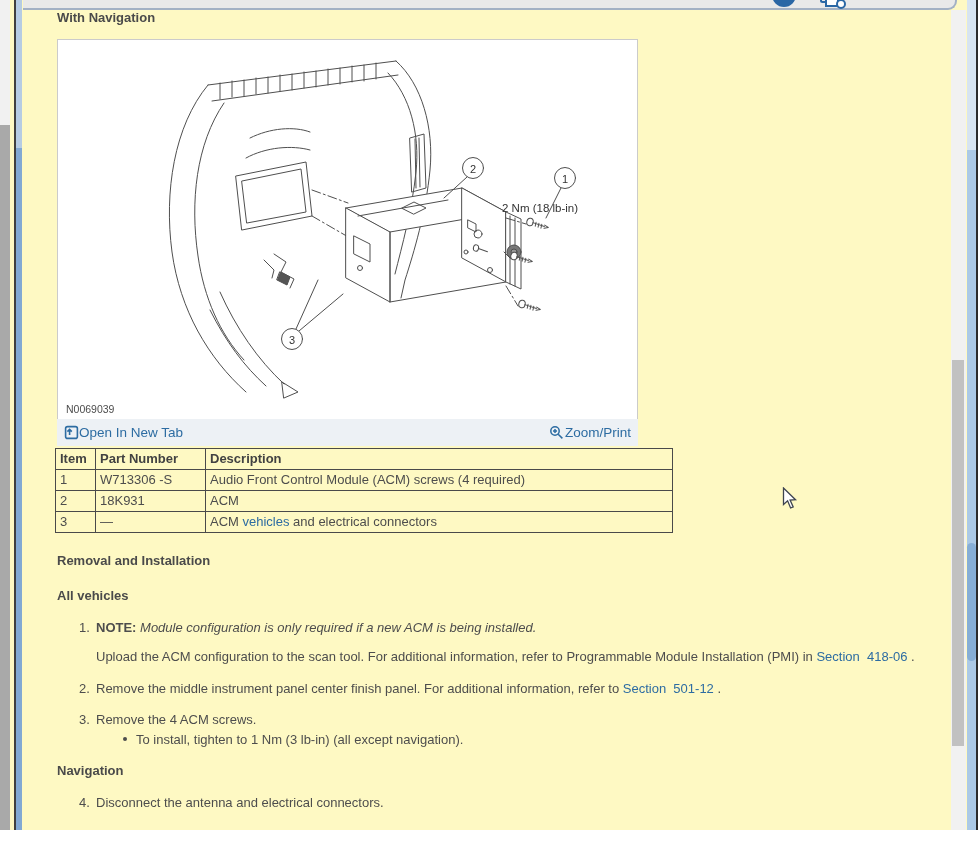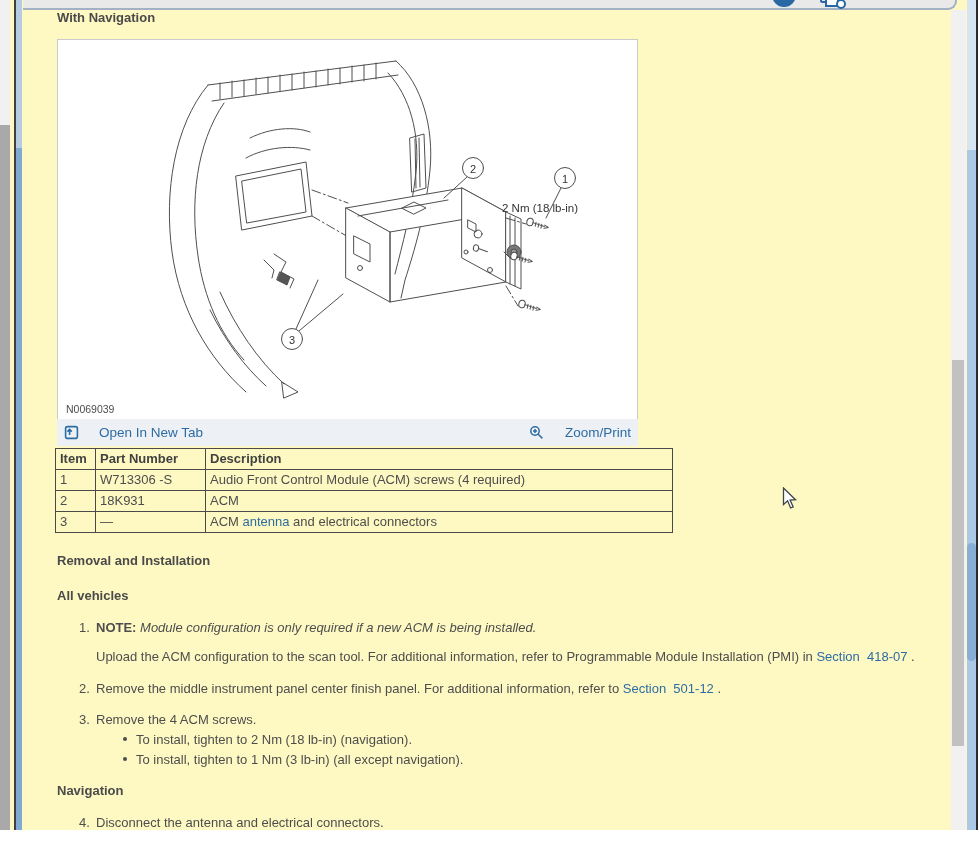--- a/index.html
+++ b/index.html
@@ -29,21 +29,21 @@
   .tb-printer{left:818px;top:-15px;}
 
   .page-heading{left:57px;top:10px;font-size:13px;font-weight:bold;color:#4a4a4a;}
 
   
   .fig-frame{left:57px;top:39px;width:579px;height:379px;border:1px solid #cbcbcb;background:#fff;}
   .fig-links{left:57px;top:419px;width:581px;height:27px;background:#edf1f5;
              display:flex;align-items:center;justify-content:space-between;
              padding:0 7px;box-sizing:border-box;font-size:13.5px;}
   .link{color:#2d6ca2;cursor:pointer;white-space:pre-wrap;text-decoration:none;}
-  .fig-link{display:flex;align-items:center;gap:20px;color:#2d6ca2;cursor:pointer;}
+  .fig-link{display:flex;align-items:center;gap:0;color:#2d6ca2;cursor:pointer;}
 
   
   .parts-table{position:absolute;left:55px;top:448px;border-collapse:collapse;
                font-size:13px;color:#4d4d4d;table-layout:fixed;}
   .parts-table th,.parts-table td{border:1px solid #4a4a4a;padding:1px 4px 2px;height:17px;
                text-align:left;font-weight:normal;overflow:hidden;white-space:nowrap;}
   .parts-table th{font-weight:bold;color:#424242;}
 
   
   .doc{position:absolute;left:57px;top:553px;width:862px;font-size:13px;color:#4d4d4d;}
@@ -219,52 +219,48 @@
       <td>Audio Front Control Module (ACM) screws (4 required)</td>
     </tr>
     <tr>
       <td>2</td>
       <td>18K931</td>
       <td>ACM</td>
     </tr>
     <tr>
       <td>3</td>
       <td>—</td>
-      <td><span>ACM </span><span class="link">antenna</span><span> and electrical connectors</span></td>
+      <td><span>ACM </span><span class="link">vehicles</span><span> and electrical connectors</span></td>
     </tr>
   </tbody>
     </table>
 
   <div class="doc">
     <div class="sec-h">Removal and Installation</div>
     <div class="sec-h mt18">All vehicles</div>
 
     <div class="step mt17">
       <span class="num">1.</span>
       <span class="bold">NOTE:</span><span class="ital"> Module configuration is only required if a new ACM is being installed.</span>
     </div>
     <div class="para">
-      <span>Upload the ACM configuration to the scan tool. For additional information, refer to Programmable Module Installation (PMI) in </span><span class="link">Section  418-07</span><span> .</span>
+      <span>Upload the ACM configuration to the scan tool. For additional information, refer to Programmable Module Installation (PMI) in </span><span class="link">Section  418-06</span><span> .</span>
     </div>
 
     <div class="step mt14">
       <span class="num">2.</span>
       <span>Remove the middle instrument panel center finish panel. For additional information, refer to </span><span class="link">Section  501-12</span><span> .</span>
     </div>
 
     <div class="step mt16">
       <span class="num">3.</span>
       <span>Remove the 4 ACM screws.</span>
     </div>
     <div class="bullet-row">
       <span class="bullet-dot"></span>
-      <span>To install, tighten to 2 Nm (18 lb-in) (navigation).</span>
-    </div>
-    <div class="bullet-row">
-      <span class="bullet-dot"></span>
       <span>To install, tighten to 1 Nm (3 lb-in) (all except navigation).</span>
     </div>
 
     <div class="sec-h mt16">Navigation</div>
 
     <div class="step mt17">
       <span class="num">4.</span>
       <span>Disconnect the antenna and electrical connectors.</span>
     </div>
   </div>

